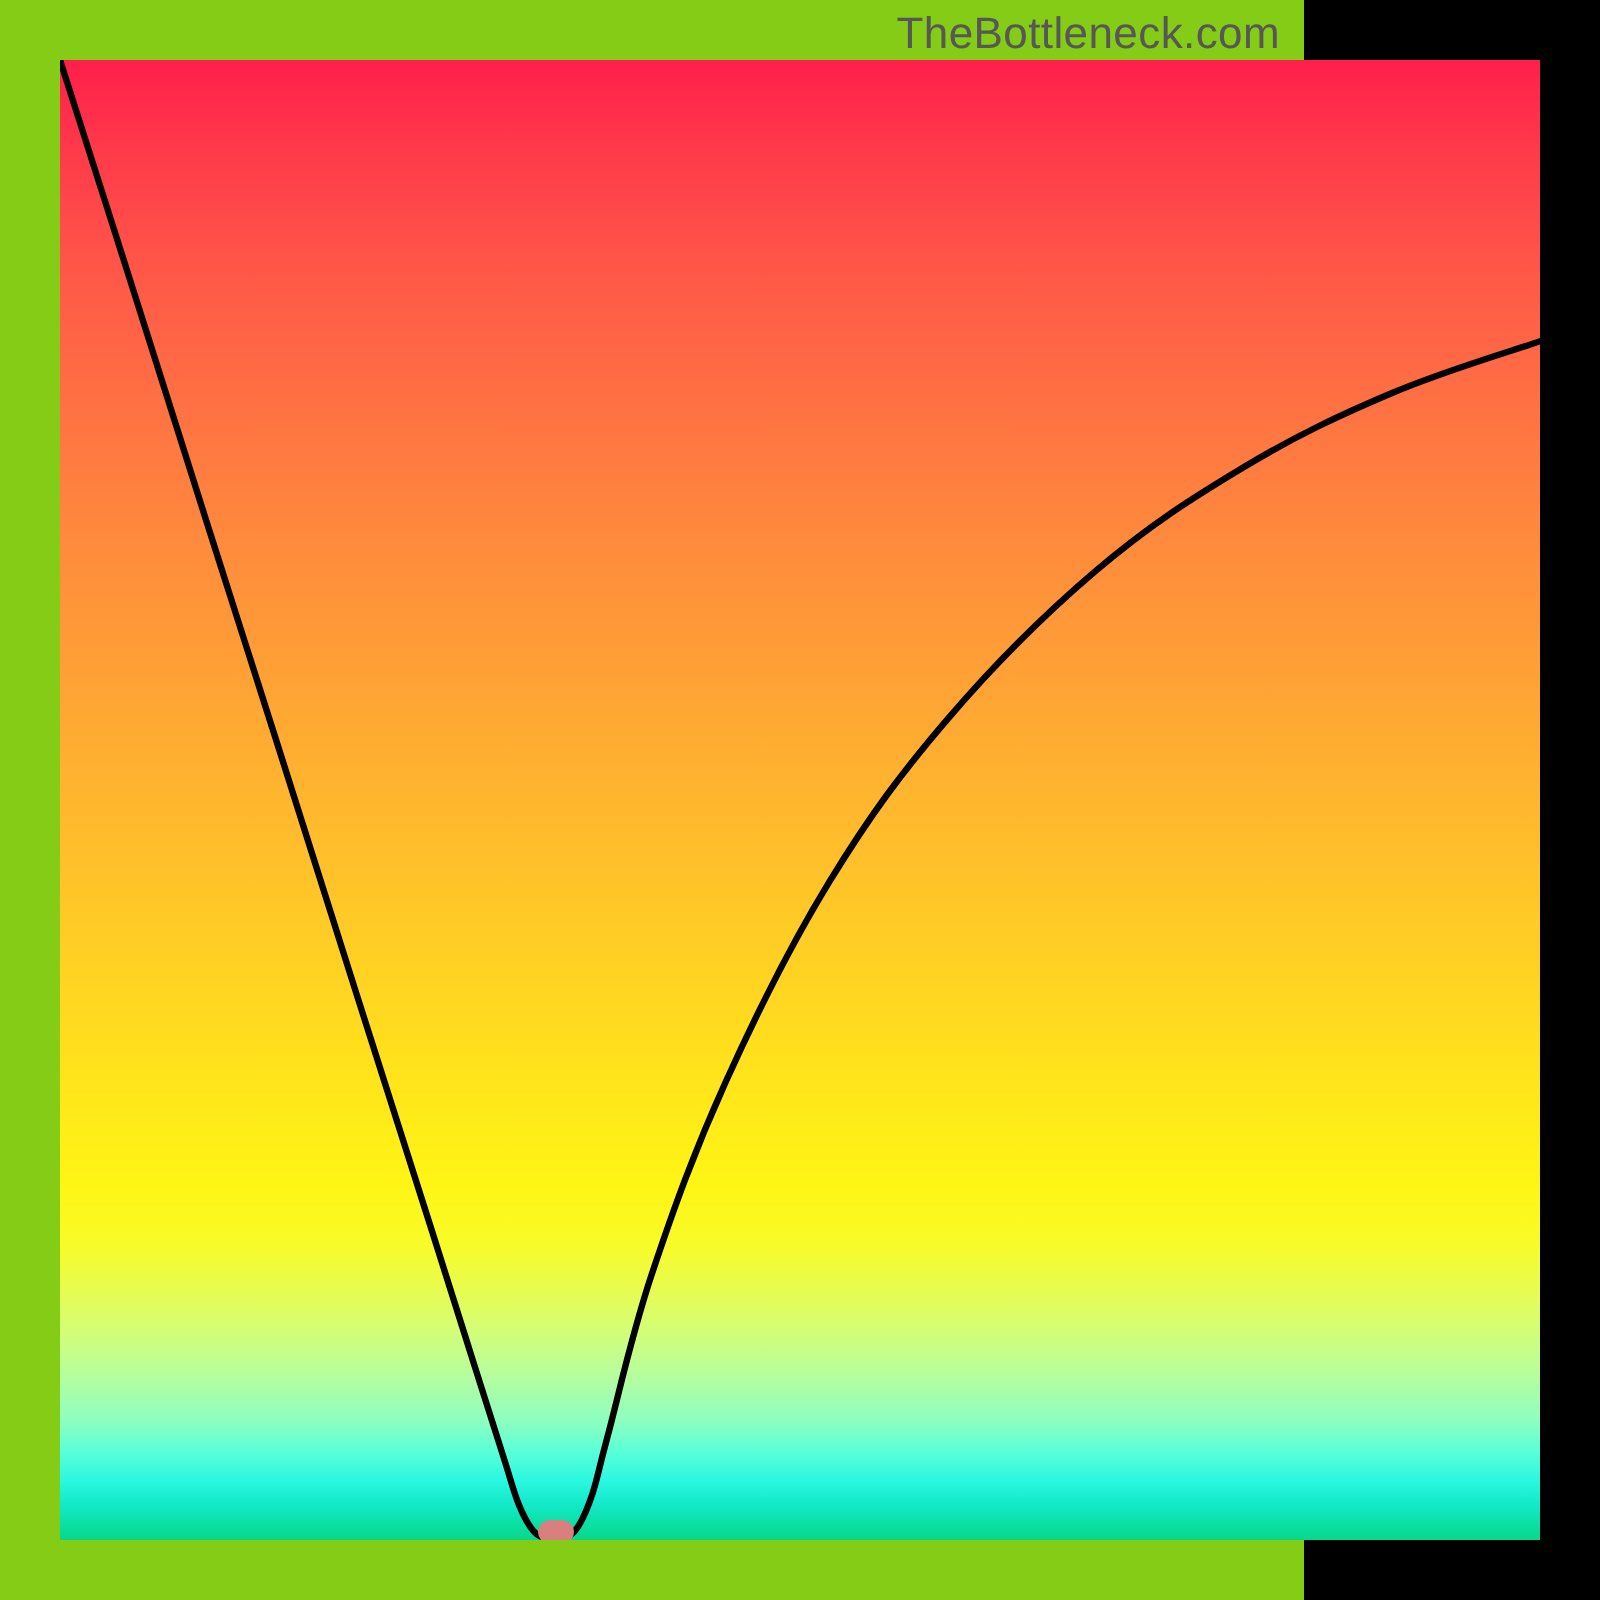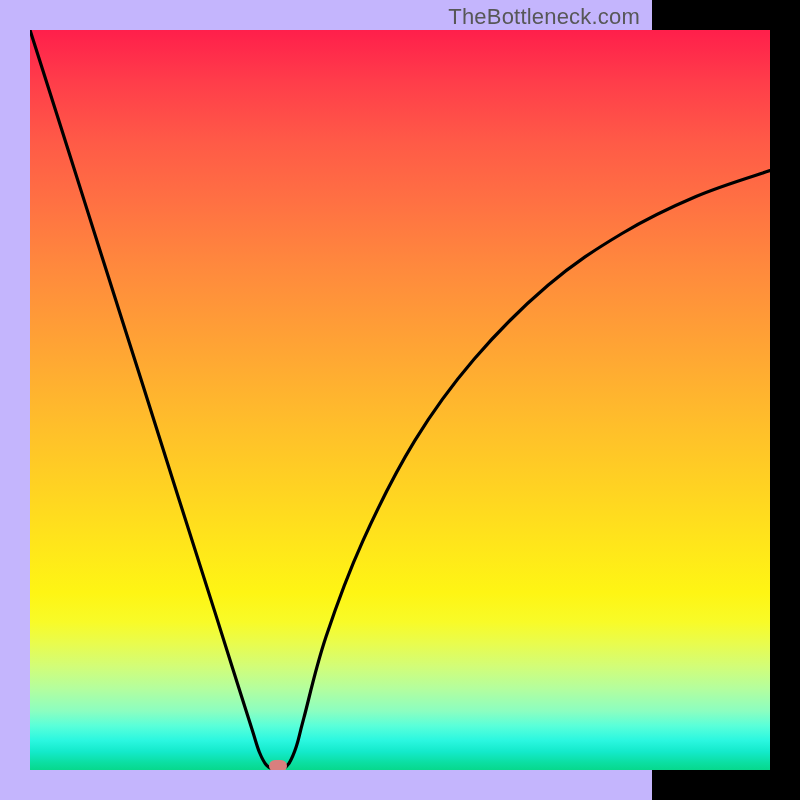--- a/index.html
+++ b/index.html
@@ -8,21 +8,21 @@
     width: 800px;
     height: 800px;
     overflow: hidden;
     background: #000;
     font-family: Arial, Helvetica, sans-serif;
   }
   .wrapper {
     position: relative;
     width: 652px;
     height: 800px;
-    background: #c4b5fd;
+    background: #84cc16;
   }
   .watermark {
     position: absolute;
     top: 4px;
     right: 12px;
     color: #575757;
     font-size: 22px;
     font-weight: 500;
     letter-spacing: 0.2px;
     z-index: 5;

